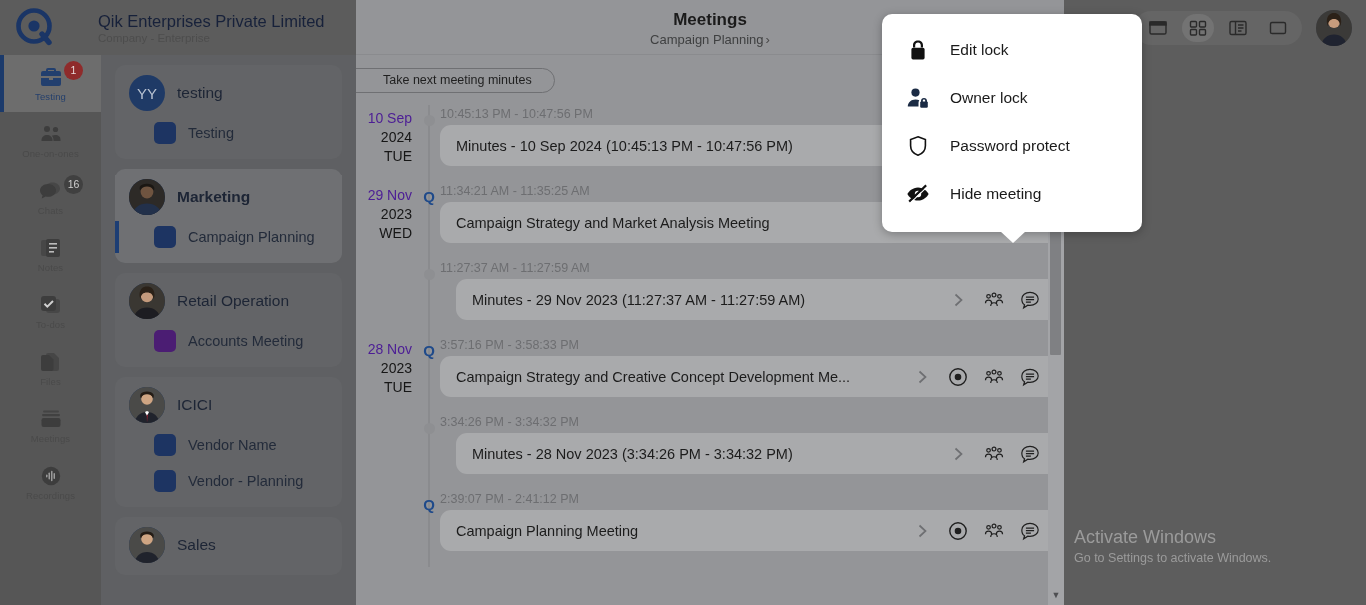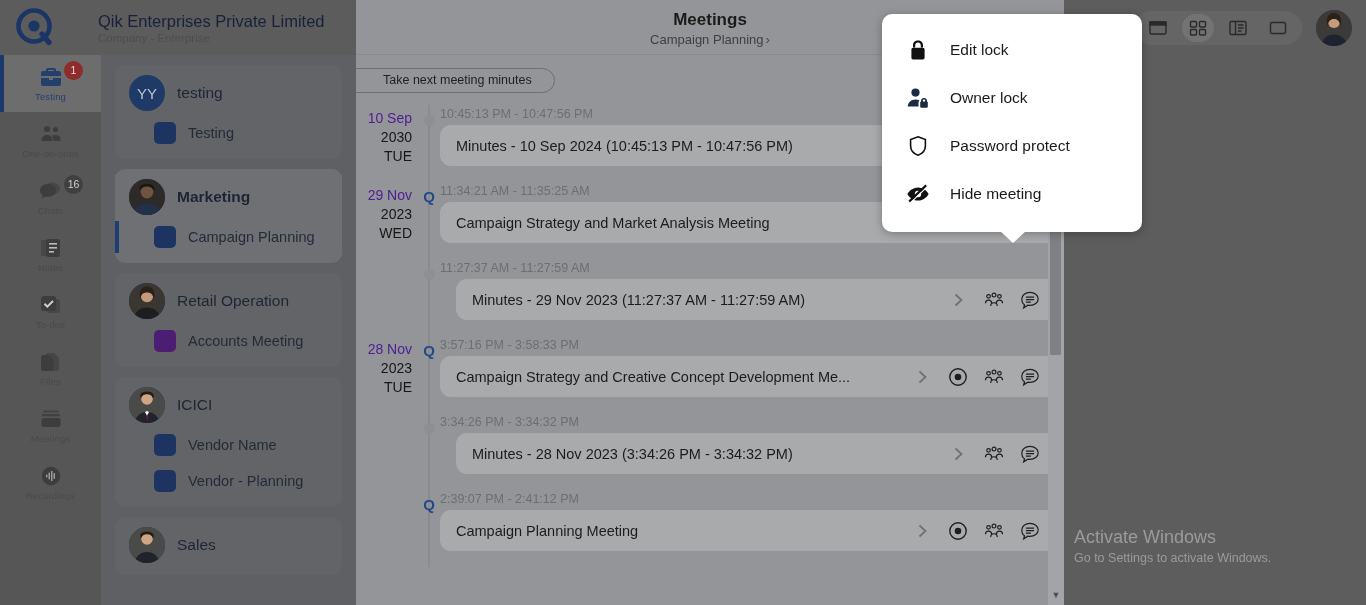--- a/index.html
+++ b/index.html
@@ -440,21 +440,21 @@
     <div class="toolbar-row">
       <button class="pill-btn">Take next meeting minutes</button>
     </div>
 
     <div class="timeline">
       <div class="tl-line"></div>
 
       <div class="tl-group">
         <div class="tl-date">
           <span class="d">10 Sep</span>
-          <span class="y">2030</span>
+          <span class="y">2024</span>
           <span class="w">TUE</span>
         </div>
         <div class="tl-marker">
             <div class="dot"></div>
           </div>
         <div class="tl-right">
           <div class="tl-time">10:45:13 PM - 10:47:56 PM</div>
           <div class="row-card">
             <span class="rc-title">Minutes - 10 Sep 2024 (10:45:13 PM - 10:47:56 PM)</span>
             <span class="rc-ico chev">

